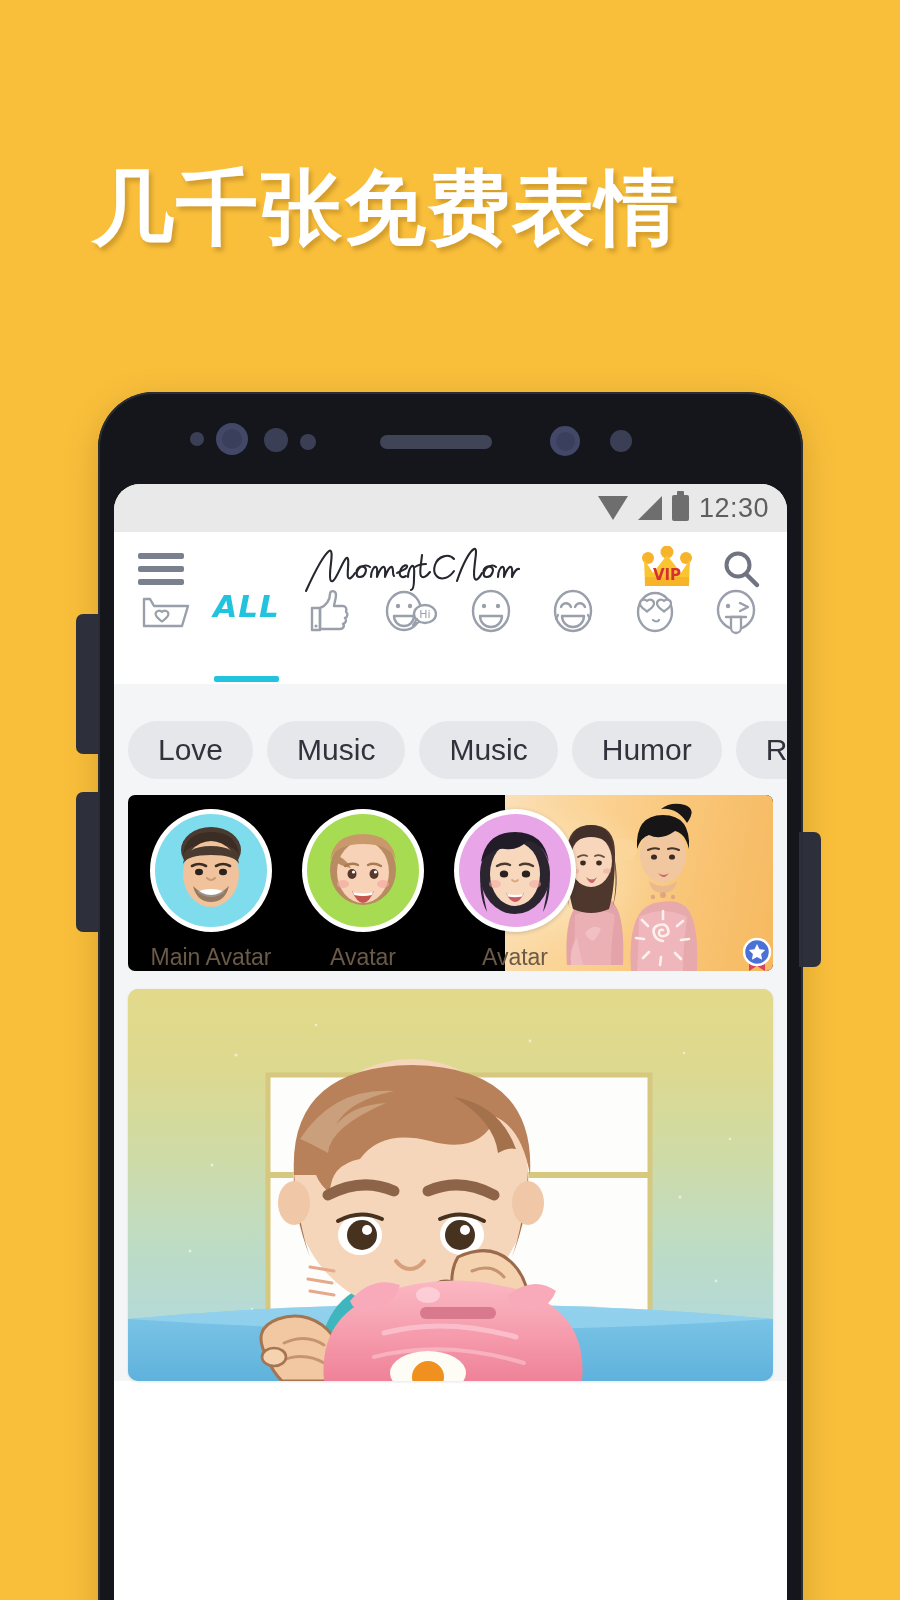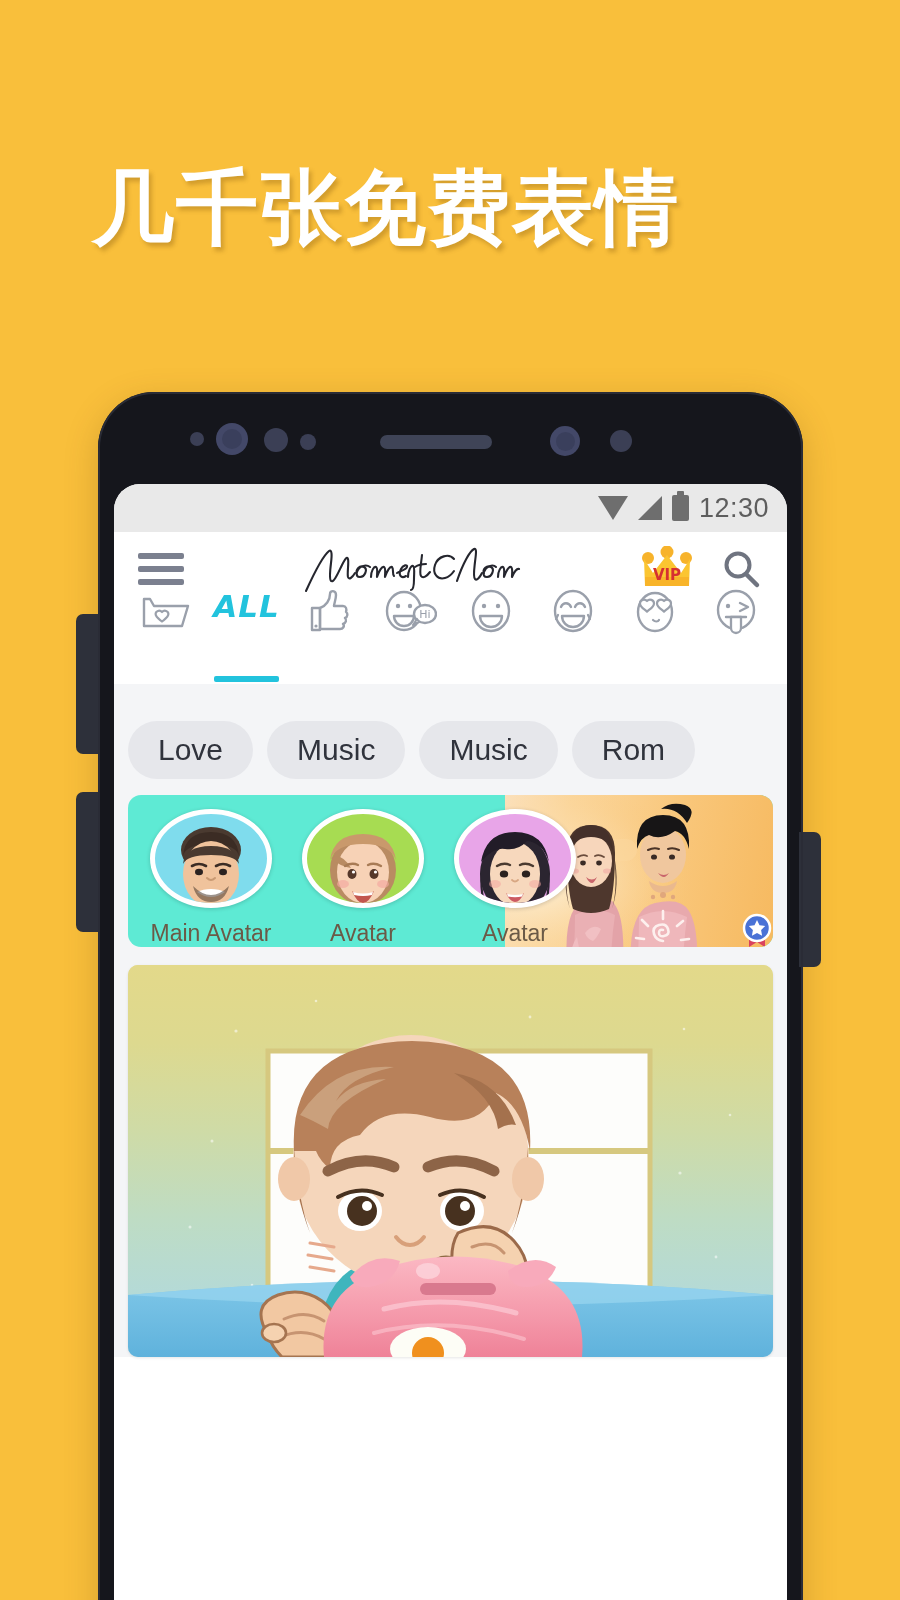--- a/index.html
+++ b/index.html
@@ -135,22 +135,22 @@
   .chip{
     background:#e6e7eb;border-radius:40px;padding:12px 30px;
     font-size:30px;color:#30333c;white-space:nowrap;cursor:pointer;
     font-weight:400;
     margin-top:21px;
   }
 
   
   .avwrap{background:#f4f5f7;padding:0 14px 10px;}
   .avstrip{
-    height:152px;border-radius:13px;overflow:hidden;position:relative;
-    background:#5eead4;display:flex;
+    height:176px;border-radius:7px;overflow:hidden;position:relative;
+    background:#000000;display:flex;
   }
   .avlist{display:flex;padding-left:14px;padding-top:14px;gap:14px;z-index:2;}
   .avitem{width:138px;display:flex;flex-direction:column;align-items:center;cursor:pointer;}
   .avcircle{
     width:112px;height:126px;border-radius:50%;position:relative;
     border:5px solid #ffffff;box-shadow:0 1px 4px rgba(0,0,0,.18);
     overflow:hidden;
   }
   .avlabel{margin-top:12px;font-size:23px;color:#6b5a47;}
   .badge{
@@ -318,20 +318,21 @@
           <path d="M18 29 L18 40 a5 5 0 0 0 10 0 L28 29 Z" fill="#fff" stroke="#9aa0ab" stroke-width="2.3" stroke-linejoin="round"></path>
         </svg>
       </div>
     </div>
     <div class="tabrow-div"></div>
 
     <div class="chiprow">
       <div class="chip">Love</div>
       <div class="chip">Music</div>
       <div class="chip">Music</div>
+      <div class="chip">Humor</div>
       <div class="chip">Rom</div>
     </div>
 
     <div class="avwrap">
       <div class="avstrip">
 
         <div class="avlist">
 
           <div class="avitem">
             <div class="avcircle" style="background:#7fdced">

